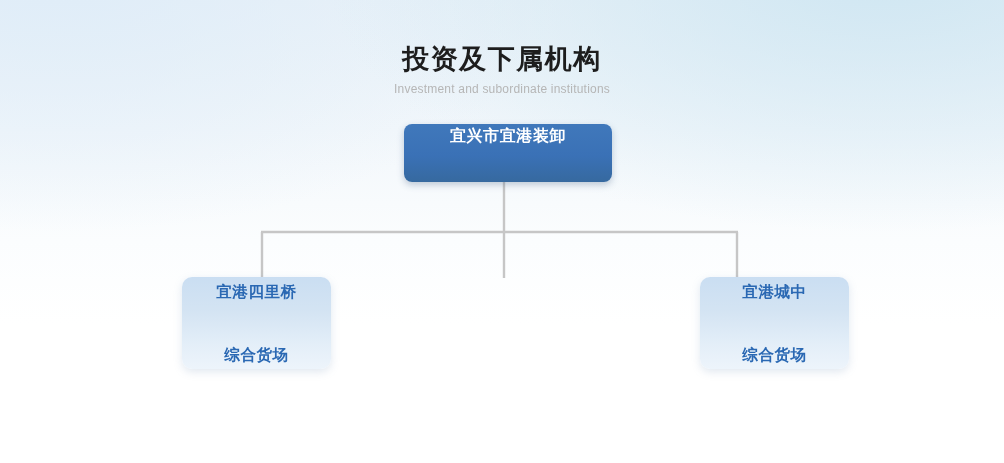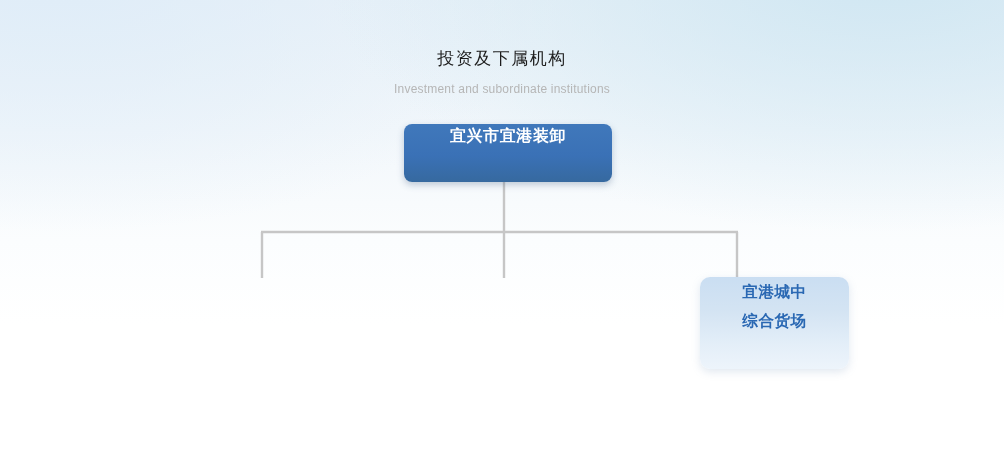--- a/index.html
+++ b/index.html
@@ -26,22 +26,22 @@
 
   
   .heading {
     position: absolute;
     left: 0;
     top: 44px;
     width: 1004px;
     text-align: center;
   }
   .heading-title {
-    font-size: 17px;
-    font-weight: normal;
+    font-size: 27px;
+    font-weight: bold;
     color: #1d1d1d;
     letter-spacing: 1.5px;
     line-height: 30px;
   }
   .heading-sub {
     margin-top: 6px;
     font-size: 12px;
     color: #b6b6b6;
     letter-spacing: 0.2px;
     line-height: 18px;
@@ -58,21 +58,21 @@
     pointer-events: none;
   }
 
   
   .node {
     position: absolute;
     box-sizing: border-box;
     display: flex;
     flex-direction: column;
     align-items: center;
-    justify-content: flex-start;
+    justify-content: space-between;
     border-radius: 8px;
     text-align: center;
   }
 
   .node-root {
     left: 404px;
     top: 124px;
     width: 208px;
     height: 58px;
     background: linear-gradient(to bottom, #4078bb 0%, #3a71b6 55%, #36699f 100%);
@@ -121,20 +121,24 @@
     <line x1="261" y1="232" x2="738" y2="232" stroke="#c6c6c6" stroke-width="2.4"></line>
     <line x1="262" y1="232" x2="262" y2="278" stroke="#c6c6c6" stroke-width="2.4"></line>
     <line x1="504" y1="232" x2="504" y2="278" stroke="#c6c6c6" stroke-width="2.4"></line>
     <line x1="737" y1="232" x2="737" y2="278" stroke="#c6c6c6" stroke-width="2.4"></line>
   </svg>
 
   <div class="node node-root">
     <span class="line">宜兴市宜港装卸</span>
   </div>
 
+  <div class="node node-child child-0">
+    <span class="line">宜港四里桥</span>
+    <span class="line">综合货场</span>
+  </div>
 
 
   <div class="node node-child child-2">
     <span class="line">宜港城中</span>
     <span class="line">综合货场</span>
   </div>
 
 </div>
 
 </body></html>

